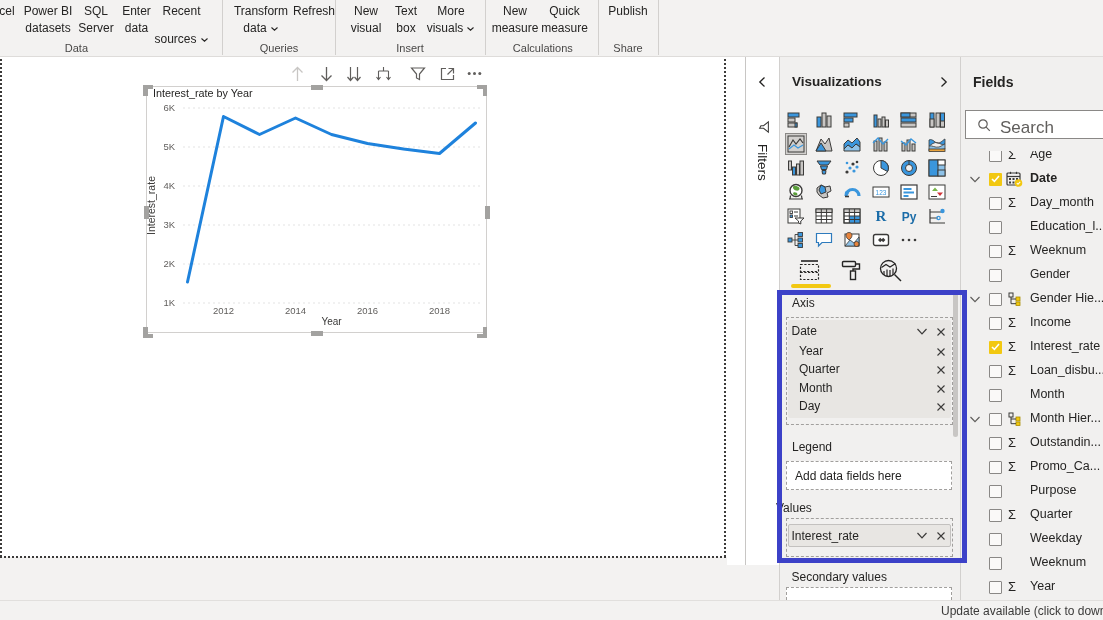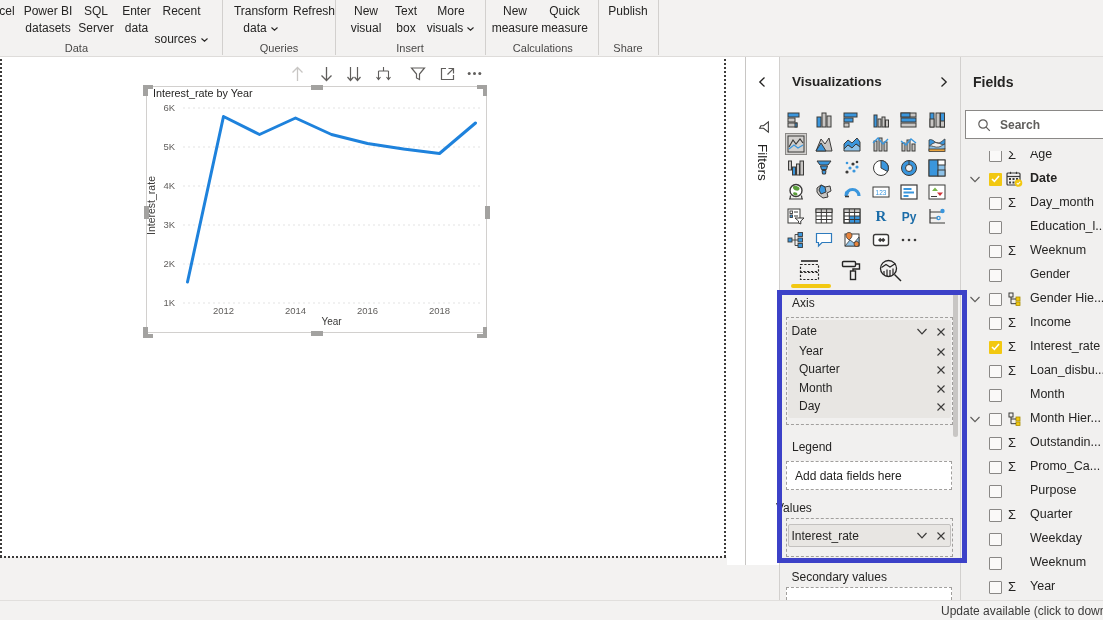--- a/index.html
+++ b/index.html
@@ -360,21 +360,21 @@
 <div class="abs" style="left:791.5px;top:570px;font-size:12px;color:#252423;">Secondary values</div>
 <div class="abs" style="left:785.5px;top:587px;width:166px;height:13px;background:#fff;border:1px dashed #a19f9d;border-bottom:none;"></div>
 <div class="abs" style="left:777px;top:290px;width:190px;height:273px;border:5px solid #3c41c8;z-index:30;"></div>
 <div class="abs" style="left:960px;top:57px;width:143px;height:543px;background:#f1f0ef;border-left:1px solid #d2d0ce;"></div>
 <div class="abs" style="left:973px;top:74px;font-size:14px;font-weight:bold;color:#252423;">Fields</div>
 <div class="abs" style="left:964.5px;top:110px;width:140px;height:29px;background:#fff;border:1px solid #8a8886;"></div>
 <svg class="abs" style="left:977px;top:118px;" width="14" height="14" viewBox="0 0 14 14">
     <circle cx="6" cy="6" r="4.2" fill="none" stroke="#605e5c" stroke-width="1.2"></circle>
     <line x1="9.2" y1="9.2" x2="12.8" y2="12.8" stroke="#605e5c" stroke-width="1.2"></line>
   </svg>
-<div class="abs" style="left:1000px;top:118px;font-size:12px;color:#605e5c;font-weight:bold;">Search</div>
+<div class="abs" style="left:1000px;top:118px;font-size:17px;color:#605e5c;">Search</div>
 <div class="abs" style="left:961px;top:150.5px;width:142px;height:449.5px;overflow:hidden;">
 <div class="abs" style="left:28px;top:-2.0px;width:13px;height:13px;background:#faf9f8;border:1px solid #8a8886;border-radius:1px;"></div>
 <div class="abs" style="left:47px;top:-3.5px;font-size:13px;color:#252423;">Σ</div>
 <div class="abs" style="left:69px;top:-3.5px;font-size:12.5px;color:#252423;white-space:nowrap;">Age</div>
 <svg class="abs" style="left:8px;top:25.0px;" width="12" height="8" viewBox="0 0 12 8">
       <path d="M1.5 1 L6 5.6 L10.5 1" fill="none" stroke="#605e5c" stroke-width="1.2"></path>
     </svg>
 <div class="abs" style="left:28px;top:22.0px;width:13px;height:13px;background:#f2c811;border-radius:1px;"></div>
 <svg class="abs" style="left:30px;top:24.5px;" width="9" height="8" viewBox="0 0 9 8">
       <path d="M1 4 L3.4 6.4 L8 1" fill="none" stroke="#fff" stroke-width="1.6"></path>

